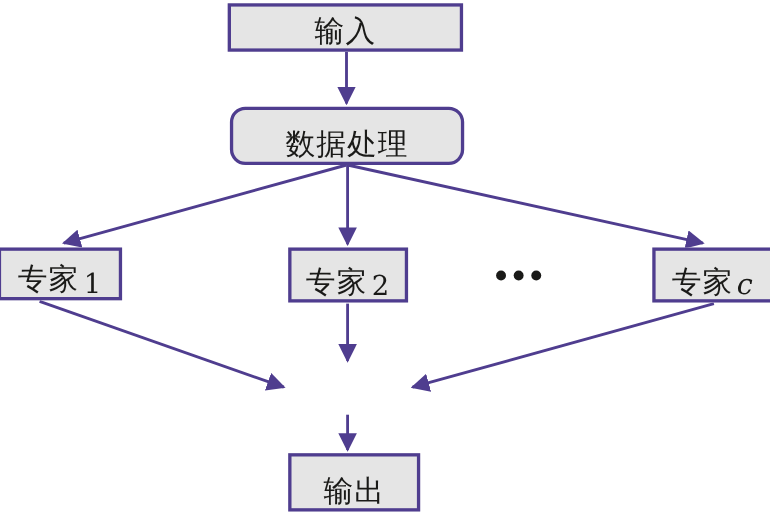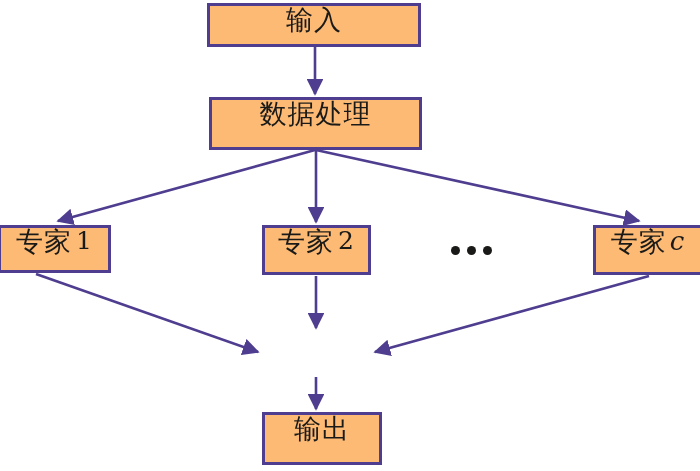--- a/index.html
+++ b/index.html
@@ -21,23 +21,23 @@
     position: absolute;
     left: 0;
     top: 0;
     width: 700px;
     height: 471px;
   }
   .node {
     position: absolute;
     box-sizing: border-box;
     border: 3px solid #4f3d8f;
-    background: #fdba74;
+    background: #e5e5e5;
     display: flex;
-    align-items: flex-start;
+    align-items: flex-end;
     justify-content: center;
     color: #1a1a18;
     font-family: "DejaVu Serif", "Liberation Serif", serif;
     font-size: 27px;
     line-height: 1;
     letter-spacing: 1px;
     z-index: 2;
     white-space: nowrap;
   }
   .node .label-text {
@@ -49,21 +49,21 @@
     font-size: 26px;
     padding-left: 3px;
   }
   .node .idx-num {
     font-style: normal;
     font-size: 25px;
     padding-left: 4px;
   }
 
   #node-input      { left: 207px; top: 3px;   width: 214px; height: 44px; }
-  #node-preprocess { left: 209px; top: 97px;  width: 213px; height: 53px; }
+  #node-preprocess { left: 209px; top: 97px;  width: 213px; height: 53px; border-radius: 14px; }
   #node-expert-1   { left: -2px;  top: 225px; width: 113px; height: 48px; }
   #node-expert-2   { left: 262px; top: 225px; width: 109px; height: 50px; }
   #node-expert-c   { left: 593px; top: 225px; width: 110px; height: 50px; }
   #node-combiner   { left: 262px; top: 331px; width: 109px; height: 45px; }
   #node-output     { left: 262px; top: 412px; width: 120px; height: 53px; }
 
   #ellipsis-dots {
     position: absolute;
     left: 440px;
     top: 233px;

